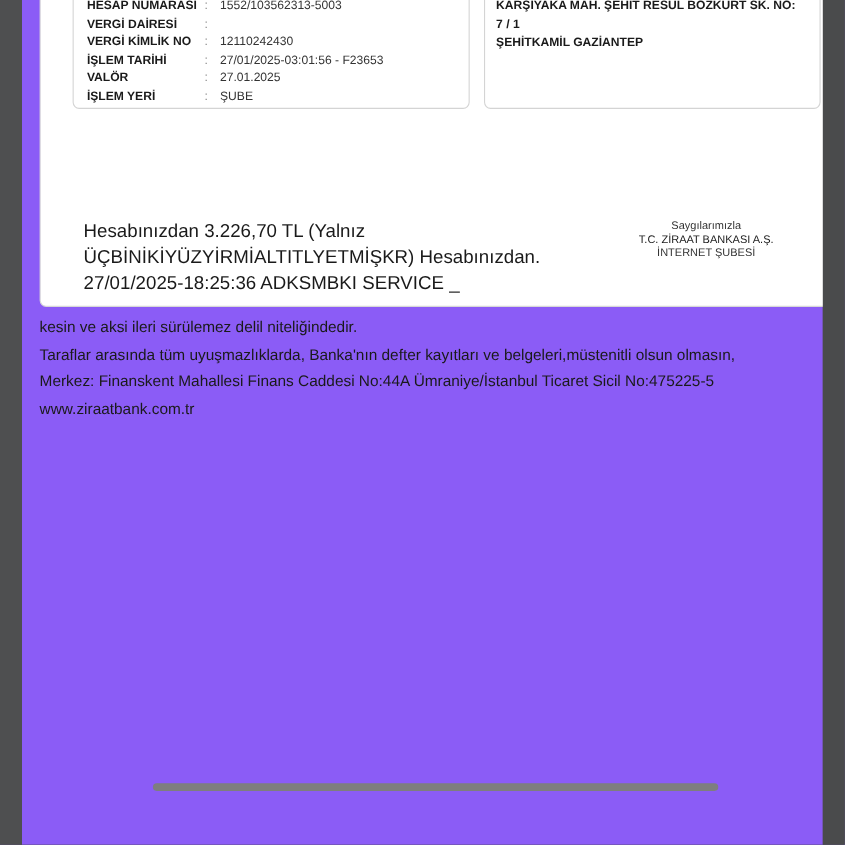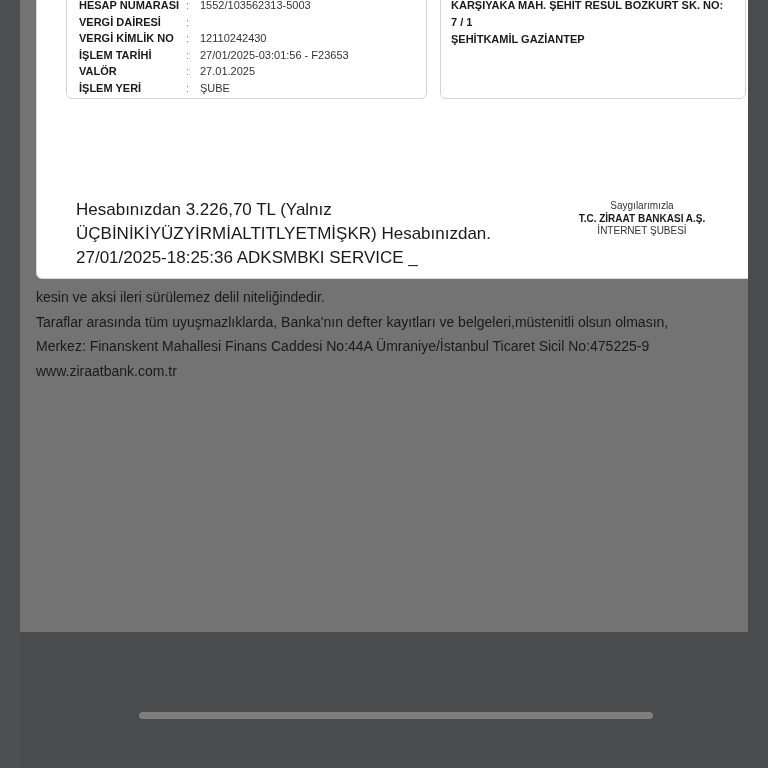--- a/index.html
+++ b/index.html
@@ -11,22 +11,22 @@
     }
     .left-bezel {
       position: absolute; left: 0; top: 0; width: 20px; height: 768px;
       background: #4e4f50;
     }
     .right-bezel {
       position: absolute; left: 748px; top: 0; width: 20px; height: 768px;
       background: #4a4b4c;
     }
     .page {
-      position: absolute; left: 20px; top: 0; width: 728px; height: 632px;
-      background: #737373;
+      position: absolute; left: 20px; top: 0; width: 728px; height: 768px;
+      background: #8b5cf6;
     }
     .receipt-outer {
       position: absolute; left: 16px; top: -10px; width: 718px; height: 289px;
       border: 1px solid #d8d8d8; border-radius: 6px; background: #fff;
     }
     .info-box {
       position: absolute; top: -10px; height: 118px;
       border: 1px solid #d4d4d4; border-radius: 6px; background: #fff;
     }
     .info-box.left { left: 29px; width: 361px; }
@@ -48,21 +48,21 @@
       font-size: 17px; line-height: 22px; color: #1a1a1a;
     }
     .desc-block {
       position: absolute; left: 39px; top: 207px;
       font-size: 17px; line-height: 24px; color: #1a1a1a; width: 500px;
     }
     .signature {
       position: absolute; left: 520px; top: 209px; width: 170px;
       text-align: center; font-size: 10px; line-height: 12.5px; color: #333;
     }
-    .signature .bank { font-weight: bold; color: #1a1a1a; }
+    .signature .bank { font-weight: normal; color: #1a1a1a; }
     .footer {
       position: absolute; left: 16px; top: 285px; width: 710px;
       font-size: 14px; line-height: 24.5px; color: #1a1a1a;
     }
     .v-scrollbar-track {
       position: absolute; left: 735px; top: 0; width: 6px; height: 495px;
       background: #f2f2f2;
     }
     .v-scrollbar-thumb {
       position: absolute; left: 736px; top: 0; width: 5px; height: 493px;
@@ -135,21 +135,21 @@
     <div class="signature">
       <div>Saygılarımızla</div>
       <div class="bank">T.C. ZİRAAT BANKASI A.Ş.</div>
       <div>İNTERNET ŞUBESİ</div>
     </div>
   </div>
 
   <div class="footer">
     <div>kesin ve aksi ileri sürülemez delil niteliğindedir.</div>
     <div>Taraflar arasında tüm uyuşmazlıklarda, Banka'nın defter kayıtları ve belgeleri,müstenitli olsun olmasın,</div>
-    <div>Merkez: Finanskent Mahallesi Finans Caddesi No:44A Ümraniye/İstanbul Ticaret Sicil No:475225-9</div>
+    <div>Merkez: Finanskent Mahallesi Finans Caddesi No:44A Ümraniye/İstanbul Ticaret Sicil No:475225-5</div>
     <div>www.ziraatbank.com.tr</div>
   </div>
 
   <div class="v-scrollbar-track"></div>
   <div class="v-scrollbar-thumb"></div>
   <div class="h-scrollbar-thumb"></div>
 </div>
 
 <div class="right-bezel"></div>
 

